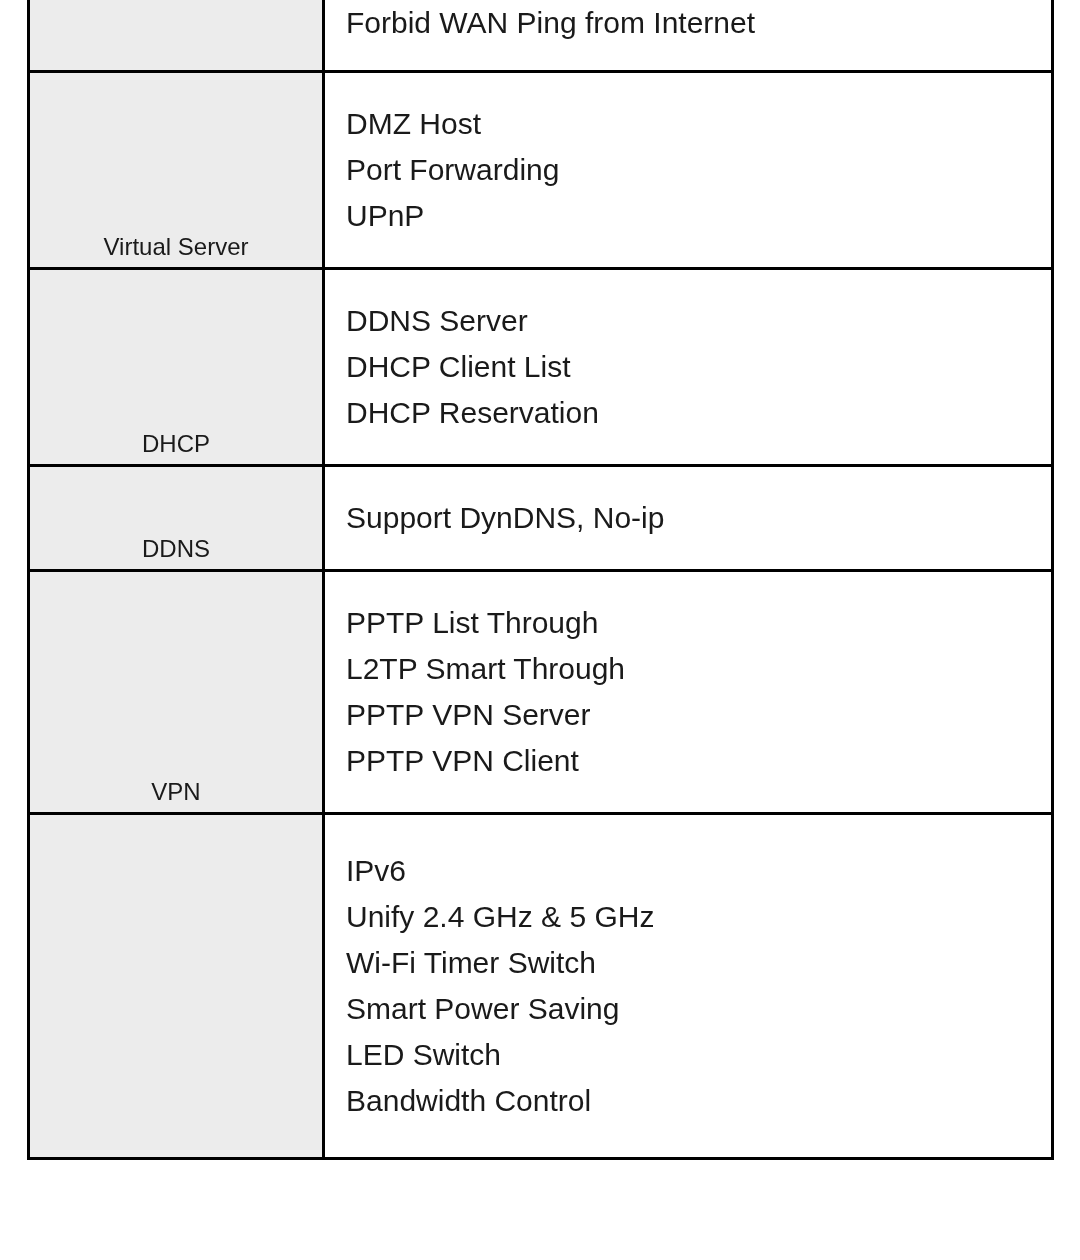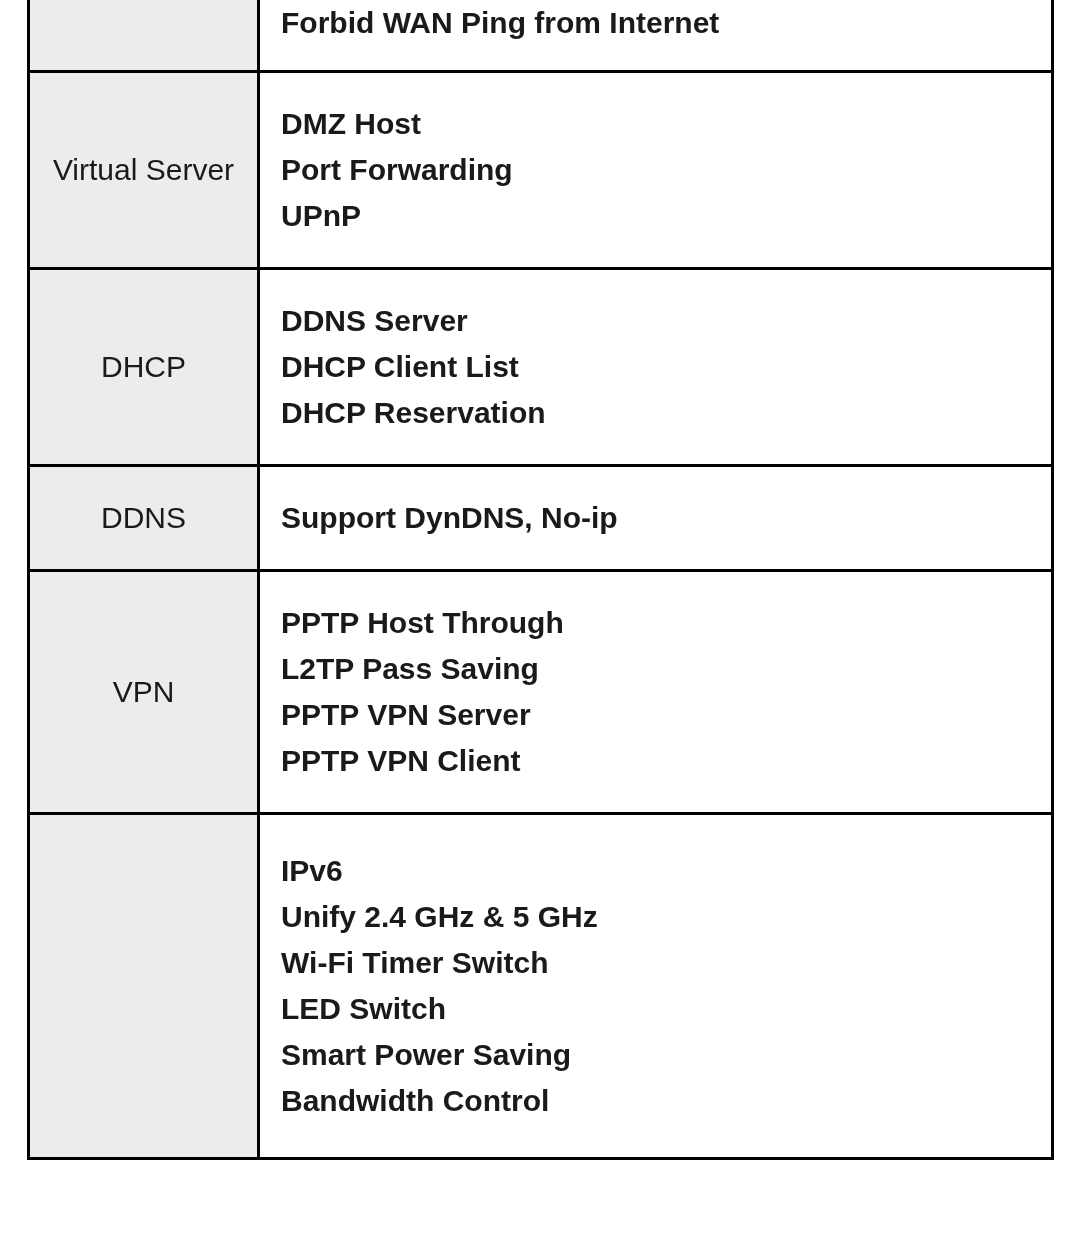--- a/index.html
+++ b/index.html
@@ -24,49 +24,48 @@
   }
   .row {
     display: flex;
     border-top: 3px solid var(--border, #000);
   }
   .row:first-child {
     border-top: none; 
   }
   .label-cell {
     box-sizing: border-box;
-    width: 230px;
+    width: 295px;
     flex-shrink: 0;
     background: var(--label-bg, #ececec);
     border-right: 3px solid var(--border, #000);
     display: flex;
-    align-items: center;
+    align-items: flex-end;
     justify-content: center;
     text-align: center;
-    font-size: 30px;
+    font-size: 24px;
     line-height: 40px;
     padding: 0 10px;
   }
   .value-cell {
     flex: 1;
     padding: 28px 24px 28px 21px;
   }
   .row:first-child .value-cell {
     padding-top: 0;
     padding-bottom: 24px;
   }
   .row:last-child .value-cell {
     padding-top: 33px;
     padding-bottom: 33px;
   }
   .item {
     font-size: 30px;
     line-height: 46px;
     white-space: nowrap;
-    font-weight: bold;
   }
 </style>
 </head>
 <body>
 
 <div class="spec-table">
   <div class="row">
     <div class="label-cell">
       <span></span>
     </div>
@@ -109,43 +108,43 @@
   <div class="item">Support DynDNS, No-ip</div>
 </div>
   </div>
 
   <div class="row">
     <div class="label-cell">
       <span>VPN</span>
     </div>
     <div class="value-cell">
 
-  <div class="item">PPTP Host Through</div>
+  <div class="item">PPTP List Through</div>
 
-  <div class="item">L2TP Pass Saving</div>
+  <div class="item">L2TP Smart Through</div>
 
   <div class="item">PPTP VPN Server</div>
 
   <div class="item">PPTP VPN Client</div>
 
 </div>
   </div>
 
   <div class="row">
     <div class="label-cell">
       <span></span>
     </div>
     <div class="value-cell">
 
   <div class="item">IPv6</div>
 
   <div class="item">Unify 2.4 GHz &amp; 5 GHz</div>
 
   <div class="item">Wi-Fi Timer Switch</div>
 
+  <div class="item">Smart Power Saving</div>
+
   <div class="item">LED Switch</div>
-
-  <div class="item">Smart Power Saving</div>
 
   <div class="item">Bandwidth Control</div>
 </div>
   </div>
 </div>
 
 </body></html>

